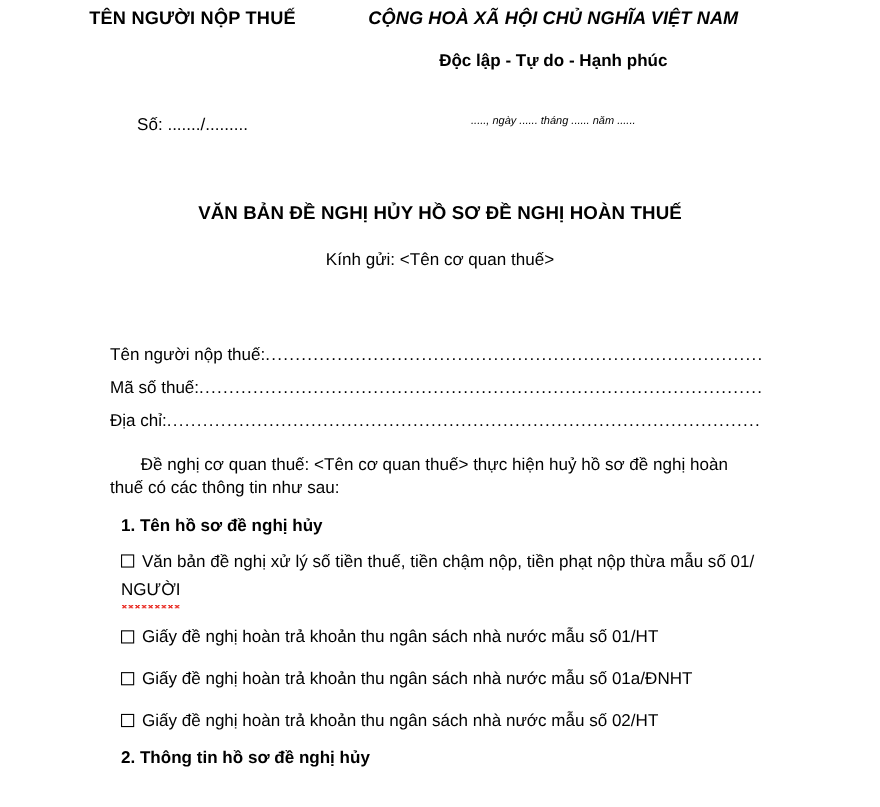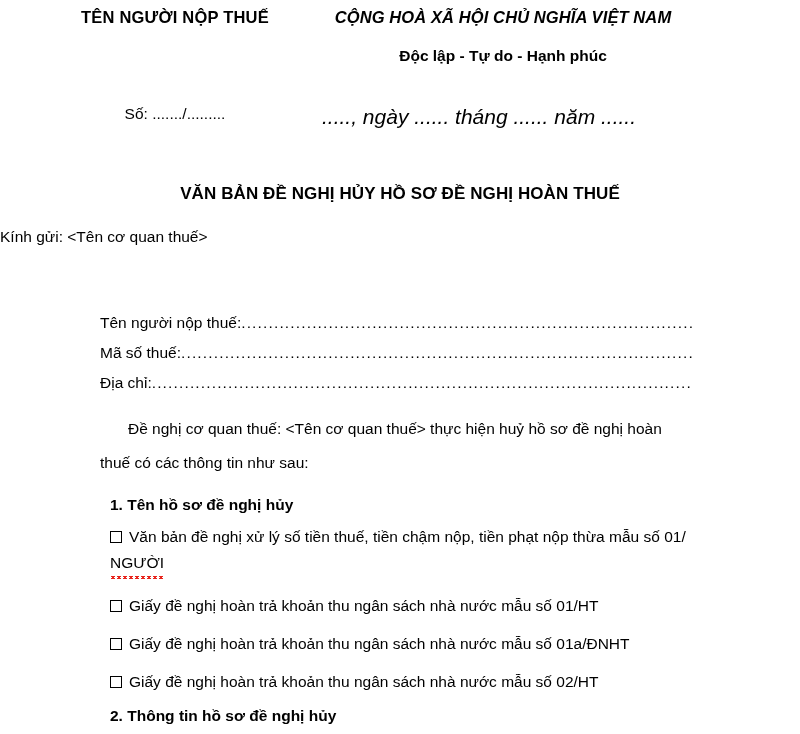--- a/index.html
+++ b/index.html
@@ -70,42 +70,43 @@
     width: 270px;
     text-align: center;
     font-size: 15.5px;
     white-space: nowrap;
   }
   .date-line {
     position: absolute;
     left: 322px;
     top: 97px;
     width: 362px;
+    text-align: center;
     font-style: italic;
-    font-size: 21px;
+    font-size: 10px;
     white-space: nowrap;
   }
 
   
   .doc-title {
     position: absolute;
     left: 0;
     top: 184px;
     width: 800px;
     text-align: center;
     font-size: 17px;
     font-weight: bold;
     letter-spacing: 0.1px;
   }
   .recipient {
     position: absolute;
     left: 0;
     top: 228px;
     width: 800px;
-    text-align: left;
+    text-align: center;
     font-size: 15.5px;
   }
 
   
   .body-block {
     position: absolute;
     left: 100px;
     top: 308px;
     width: 592px;
   }
@@ -124,21 +125,21 @@
   }
   .dot-fill {
     flex: 1 1 auto;
     overflow: hidden;
     letter-spacing: 1.15px;
     font-size: 15.5px;
   }
 
   .para {
     font-size: 15.5px;
-    line-height: 34px;
+    line-height: 21px;
     margin-top: 14px;
     text-align: left;
   }
   .para .indent {
     display: inline-block;
     width: 28px;
   }
 
   .section-heading {
     font-size: 15.5px;

